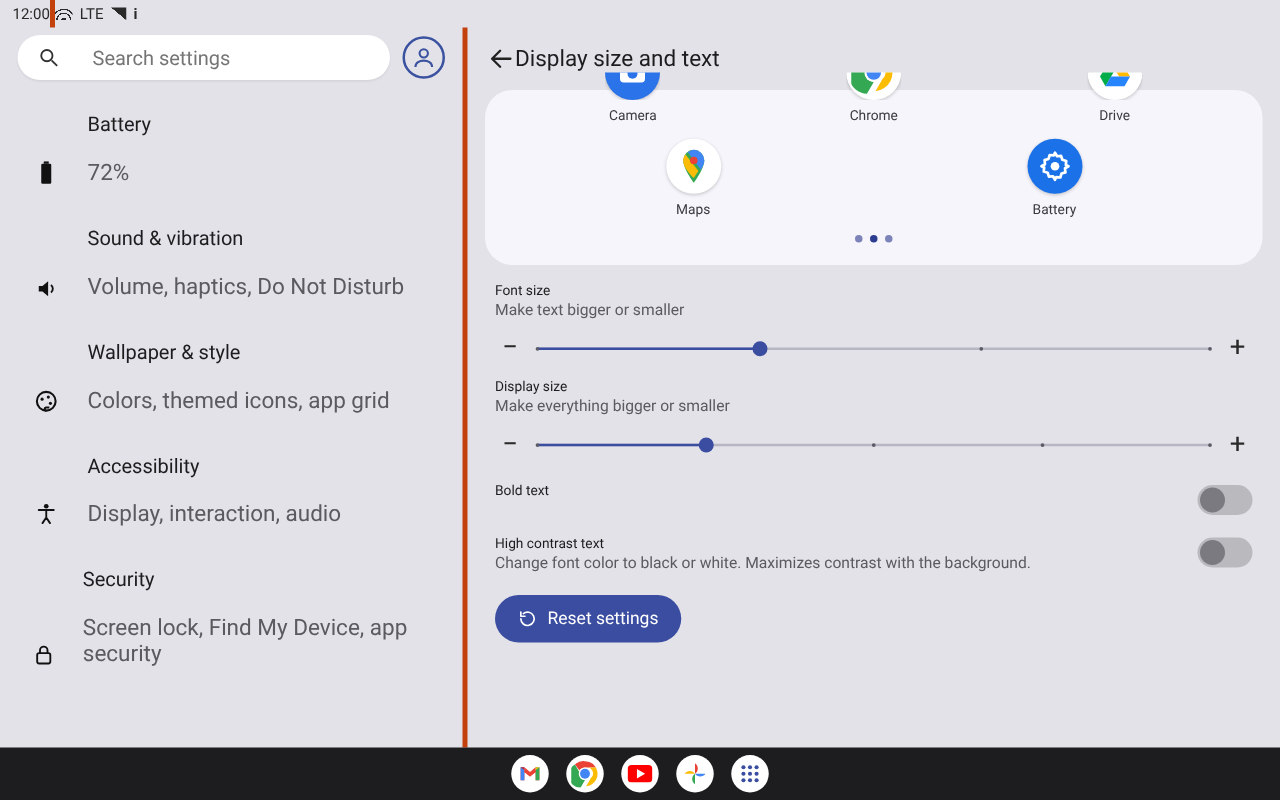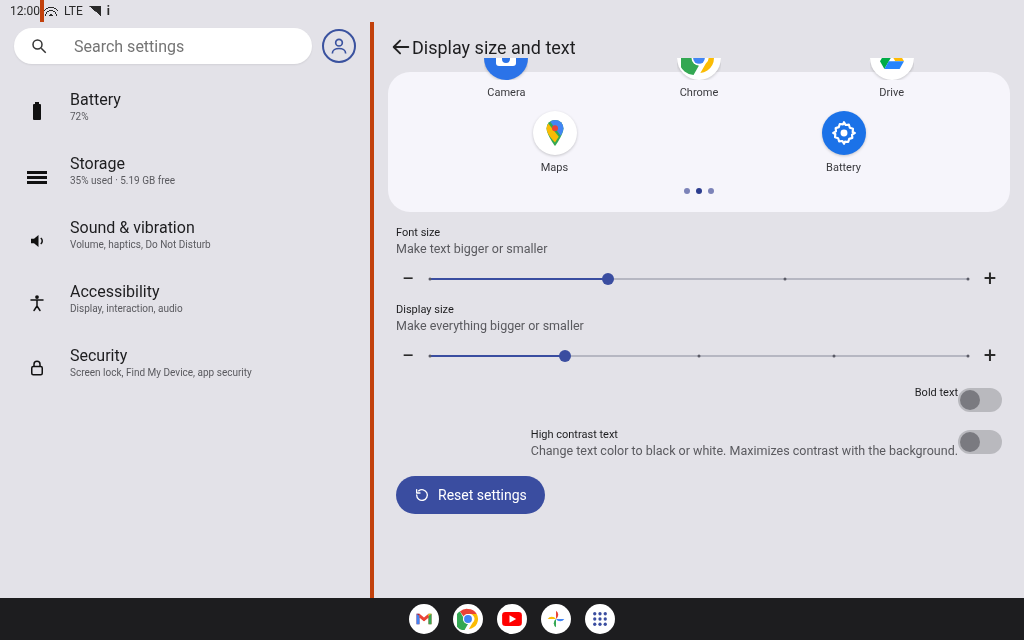--- a/index.html
+++ b/index.html
@@ -29,21 +29,21 @@
   .right{flex:1;height:100%;background:var(--bg);overflow:hidden;border-left:4px solid #c2410c}
   
   .searchrow{display:flex;align-items:center;gap:10px;padding:4px 4px 8px 4px}
   .search{flex:1;height:36px;background:#fff;border-radius:22px;display:flex;align-items:center;padding:4px 16px;gap:24px;box-shadow:0 1px 2px rgba(0,0,0,.08)}
   .avatar{width:34px;height:34px;border:2px solid #3a529f;border-radius:50%;display:flex;align-items:center;justify-content:center}
   
   .item{display:flex;align-items:flex-end;gap:20px;padding:14px 14px;border-radius:28px;margin:4px 0;cursor:pointer}
   .item.sel{background:var(--selected)}
   .item .ico{width:26px;display:flex;justify-content:center;color:#111}
   .item .tx .t{font-size:16px;color:var(--text)}
-  .item .tx .s{font-size:10px;color:var(--sub);margin-top:2px}
+  .item .tx .s{font-size:18px;color:var(--sub);margin-top:19px}
   
   .rhead{height:50px;display:flex;align-items:center;padding:0 16px}
   .rhead .title{font-size:18px}
   
   .card{margin:0 14px 8px 14px;background:var(--card);border-radius:22px;padding:4px 22px 18px 22px}
   .grid{display:flex;justify-content:center}
   .col{flex:1;display:flex;flex-direction:column;align-items:center;gap:6px}
   .aico{width:44px;height:44px;border-radius:50%;display:flex;align-items:center;justify-content:center;color:#fff;font-weight:bold}
   .alabel{font-size:11px;color:#3a3a3e}
   .dots{display:flex;gap:6px;justify-content:center;margin-top:14px}
@@ -53,21 +53,21 @@
   .sect{padding:6px 22px}
   .sh{font-size:11px;color:var(--text)}
   .ss{font-size:12.5px;color:var(--sub);margin-top:2px}
   .slider{display:flex;align-items:center;gap:10px;margin-top:10px}
   .pm{width:24px;text-align:center;font-size:22px;color:#2a2a2a;cursor:pointer;user-select:none}
   .track{flex:1;height:2px;background:#b6b7c2;position:relative}
   .fill{position:absolute;left:0;top:0;bottom:0;background:var(--accent)}
   .thumb{position:absolute;top:50%;width:12px;height:12px;border-radius:50%;background:var(--accent);transform:translate(-50%,-50%)}
   .tick{position:absolute;top:50%;width:3px;height:3px;border-radius:50%;background:#5a5b66;transform:translate(-50%,-50%)}
   
-  .trow{display:flex;align-items:flex-start;justify-content:flex-end;padding:12px 22px}
+  .trow{display:flex;align-items:flex-start;justify-content:space-between;padding:12px 22px}
   .switch{width:44px;height:24px;border-radius:12px;background:var(--switch-track);position:relative;cursor:pointer;flex-shrink:0;margin-top:2px}
   .knob{position:absolute;left:2px;top:2px;width:20px;height:20px;border-radius:50%;background:var(--switch-off)}
   .resetbtn{margin:6px 22px 10px;background:var(--accent);color:#fff;border:none;border-radius:22px;height:38px;padding:0 18px;display:inline-flex;align-items:center;gap:8px;font-size:14px;cursor:pointer}
   
   .taskbar{position:absolute;left:0;right:0;bottom:0;height:42px;background:#1d1d1f;display:flex;justify-content:center;align-items:center;gap:14px}
   .tico{width:30px;height:30px;border-radius:50%;background:#fff;display:flex;align-items:center;justify-content:center}
   svg{display:block}
 </style>
 </head>
 <body>
@@ -108,41 +108,43 @@
               <rect x="4" y="0" width="4" height="2" fill="#111"></rect>
             </svg>
           </span>
           <span class="tx">
             <div class="t">Battery</div>
             <div class="s">72%</div>
           </span>
         </div>
         <div class="item">
           <span class="ico">
-            <svg width="20" height="16" viewBox="0 0 20 16">
-              <rect y="1" width="20" height="3" fill="#111"></rect>
-              <rect y="6" width="20" height="3" fill="#111"></rect>
-              <rect y="11" width="20" height="3" fill="#111"></rect>
-            </svg>
-          </span>
-          <span class="tx">
-            <div class="t">Storage</div>
-            <div class="s">35% used · 5.19 GB free</div>
-          </span>
-        </div>
-        <div class="item">
-          <span class="ico">
             <svg width="20" height="18" viewBox="0 0 24 24">
               <path d="M4 9v6h4l6 5V4L8 9H4z" fill="#111"></path>
               <path d="M17 8a5 5 0 0 1 0 8" fill="none" stroke="#111" stroke-width="2"></path>
             </svg>
           </span>
           <span class="tx">
             <div class="t">Sound &amp; vibration</div>
             <div class="s">Volume, haptics, Do Not Disturb</div>
+          </span>
+        </div>
+        <div class="item">
+          <span class="ico">
+            <svg width="20" height="20" viewBox="0 0 24 24">
+              <circle cx="12" cy="12" r="9" fill="none" stroke="#111" stroke-width="2"></circle>
+              <circle cx="8" cy="10" r="1.5" fill="#111"></circle>
+              <circle cx="14" cy="8" r="1.5" fill="#111"></circle>
+              <circle cx="16" cy="14" r="1.5" fill="#111"></circle>
+              <path d="M12 21c-2 0-2-3 0-3h3" fill="none" stroke="#111" stroke-width="2"></path>
+            </svg>
+          </span>
+          <span class="tx">
+            <div class="t">Wallpaper &amp; style</div>
+            <div class="s">Colors, themed icons, app grid</div>
           </span>
         </div>
         <div class="item">
           <span class="ico">
             <svg width="18" height="22" viewBox="0 0 24 24">
               <circle cx="12" cy="4" r="2.5" fill="#111"></circle>
               <path d="M4 8h16M12 8v8m0 0l-4 6m4-6l4 6" stroke="#111" stroke-width="2" fill="none" stroke-linecap="round"></path>
             </svg>
           </span>
           <span class="tx">
@@ -292,21 +294,21 @@
         <div class="sh">Bold text</div>
       </div>
       <div class="switch">
           <div class="knob"></div>
         </div>
     </div>
 
     <div class="trow" style="padding-top:4px">
       <div style="max-width:520px">
         <div class="sh">High contrast text</div>
-        <div class="ss">Change text color to black or white. Maximizes contrast with the background.</div>
+        <div class="ss">Change font color to black or white. Maximizes contrast with the background.</div>
       </div>
       <div class="switch">
           <div class="knob"></div>
         </div>
     </div>
 
     <button class="resetbtn">
       <svg width="16" height="16" viewBox="0 0 24 24">
           <path d="M4 12a8 8 0 1 0 3-6.2M4 4v5h5" fill="none" stroke="#fff" stroke-width="2" stroke-linecap="round" stroke-linejoin="round"></path>
         </svg>

